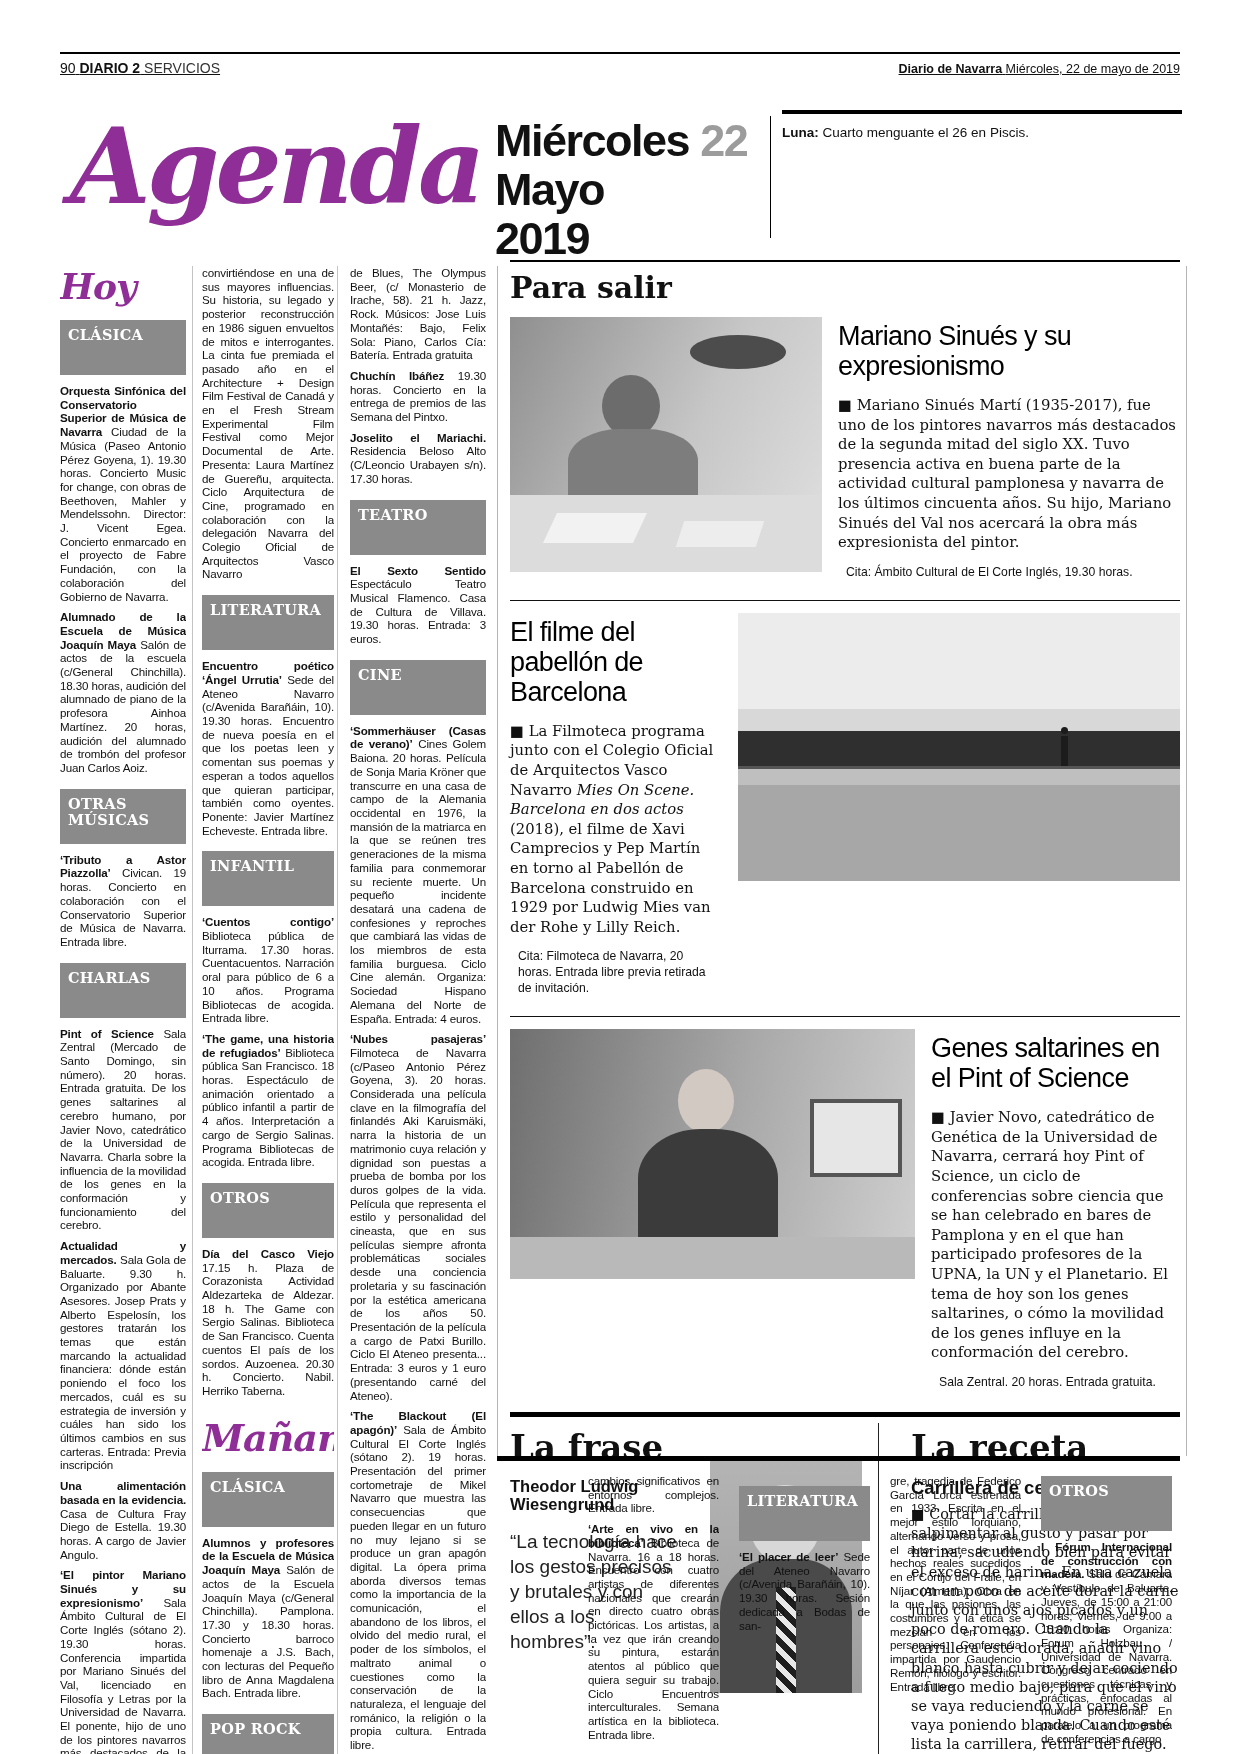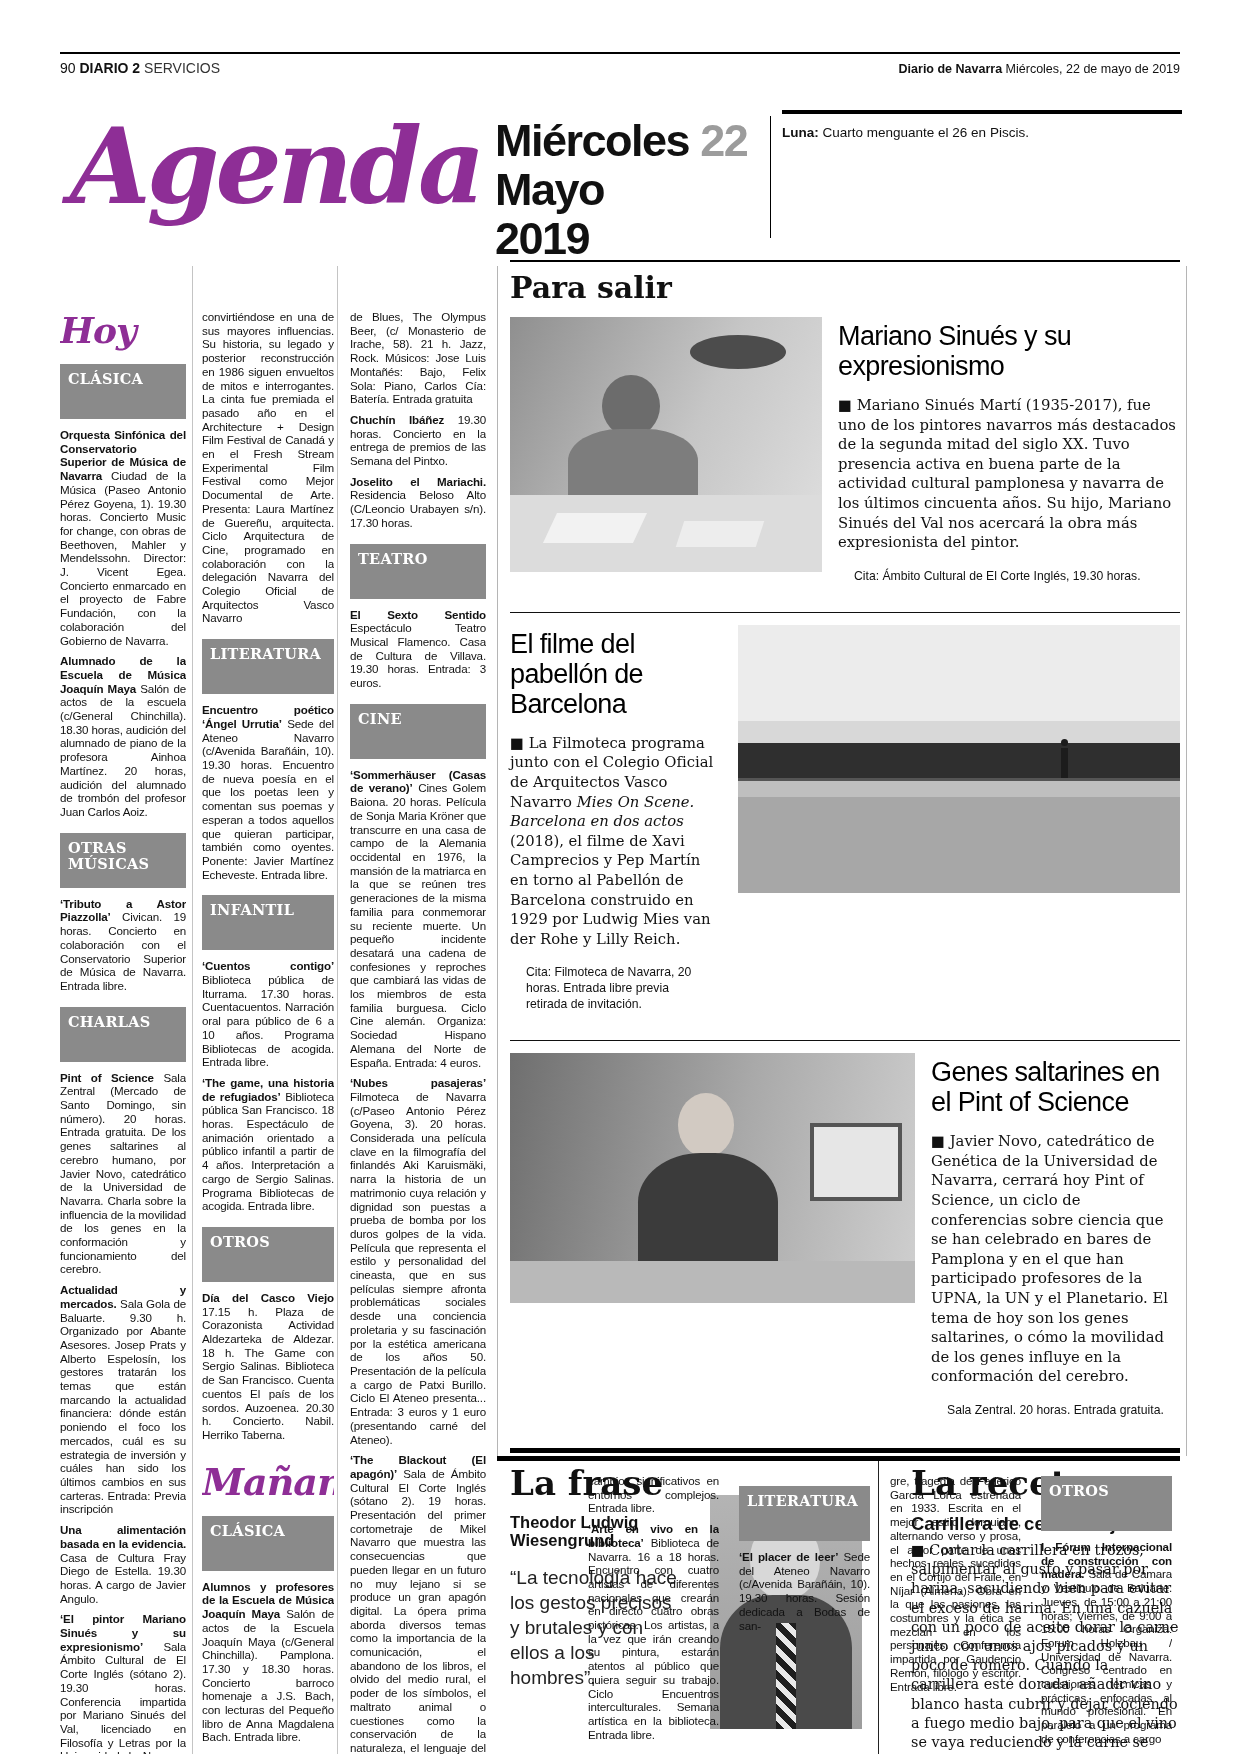--- a/index.html
+++ b/index.html
@@ -2,38 +2,38 @@
 <html lang="es"><head>
 <meta charset="utf-8">
 <style>
   html,body{margin:0;padding:0;}
   body{width:1240px;height:1754px;position:relative;background:#fff;color:#111;
        font-family:"Liberation Sans",sans-serif;overflow:hidden;}
   .abs{position:absolute;}
   
   #toprule{left:60px;top:52px;width:1120px;height:2px;background:#000;}
   #pagehead{left:60px;top:60px;width:1120px;display:flex;justify-content:space-between;
-            font-size:14px;align-items:baseline;}
+            font-size:14px;align-items:baseline;text-decoration:underline;}
   #pagehead .bold{font-weight:bold;}
   #pagehead .light{color:#333;}
   #pagehead .right{font-size:12.5px;}
   
   #agenda{left:70px;top:92px;font-family:"DejaVu Serif",serif;font-style:italic;font-weight:bold;
           font-size:104px;line-height:150px;letter-spacing:-4px;color:#8e2e96;}
   #dateblock{left:495px;top:116px;font-weight:bold;font-size:45px;line-height:49px;letter-spacing:-1.5px;}
   #dateblock .dnum{color:#9c9c9c;}
   #mastvrule{left:770px;top:116px;width:1px;height:122px;background:#000;}
   #suninfo{left:782px;top:110px;width:400px;font-size:13.5px;line-height:17.5px;}
   .srule{height:2px;background:#000;}
   #suninfo p{margin:0;padding:1px 0;}
   #suninfo .pad{padding:5px 0 6px;}
   #suninfo .luna{margin-top:9px;}
   
   #listwrap{left:60px;top:266px;width:426px;height:1488px;display:flex;gap:16px;overflow:hidden;}
-  .lcol{overflow:hidden;margin-top:44px;}
+  .lcol{overflow:hidden;}
   .lcol.c1{width:126px;} .lcol.c2{width:132px;} .lcol.c3{width:136px;}
   .lst{font-size:11.6px;line-height:13.7px;letter-spacing:-0.15px;text-align:justify;}
   .lst p.entry{margin:0 0 7px;}
   .lead{font-weight:bold;}
   .catbox{background:#8a8a8a;color:#fff;font-family:"DejaVu Serif",serif;font-weight:bold;
           font-size:14.5px;line-height:16px;letter-spacing:.3px;padding:7px 8px;min-height:55px;
           box-sizing:border-box;margin:14px 0 9px;text-align:left;}
   .daytitle{font-family:"DejaVu Serif",serif;font-style:italic;font-weight:bold;font-size:36px;
             line-height:40px;color:#8e2e96;margin:0 0 8px;letter-spacing:-1px;white-space:nowrap;text-align:left;}
   .daytitle.m2{margin-top:20px;font-size:38px;}
@@ -41,21 +41,21 @@
   #crule1{left:192px;top:266px;height:1488px;}
   #crule2{left:337px;top:266px;height:1488px;}
   #mainvrule{left:497px;top:266px;width:1px;height:1190px;background:#b5b5b5;}
   #edgevrule{left:1186px;top:266px;width:1px;height:1190px;background:#b5b5b5;}
   
   #ps{left:510px;top:260px;width:670px;border-top:2px solid #000;}
   .ps-title{font-family:"DejaVu Serif",serif;font-weight:bold;font-size:30px;margin:8px 0 12px;}
   .ps-row{display:flex;gap:16px;}
   .ps-h{font-weight:400;font-size:27px;line-height:30px;letter-spacing:-.6px;margin:4px 0 14px;color:#000;}
   .ps-body{font-family:"DejaVu Serif",serif;font-size:14.8px;line-height:19.6px;margin:0 0 12px;}
-  .cita{font-size:12.2px;line-height:16px;margin:16px;}
+  .cita{font-size:12.2px;line-height:16px;margin:8px;}
   hr.thin{border:none;border-top:1.5px solid #111;margin:12px 0;}
   hr.thick{border:none;border-top:5px solid #000;margin:14px 0 0;}
   .photo{background:#c8c8c8;position:relative;overflow:hidden;flex-shrink:0;}
   .ph{position:absolute;}
   
   .p1{width:312px;height:255px;background:linear-gradient(115deg,#8f8f8f,#c6c6c6 55%,#e0e0e0);}
   .p1 .lamp{left:180px;top:18px;width:96px;height:34px;border-radius:50%;background:#4c4c4c;}
   .p1 .head{left:92px;top:58px;width:58px;height:62px;border-radius:50%;background:#6c6c6c;}
   .p1 .body{left:58px;top:112px;width:130px;height:80px;border-radius:40% 40% 0 0;background:#7d7d7d;}
   .p1 .desk{left:0;top:178px;width:312px;height:77px;background:#dcdcdc;}

